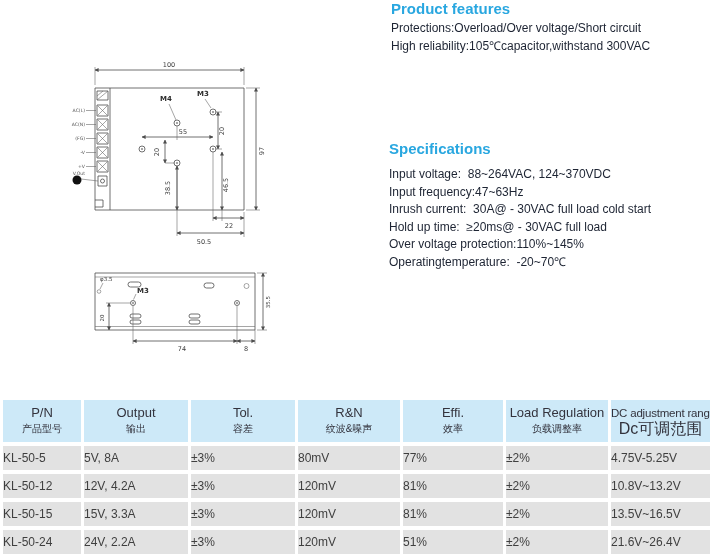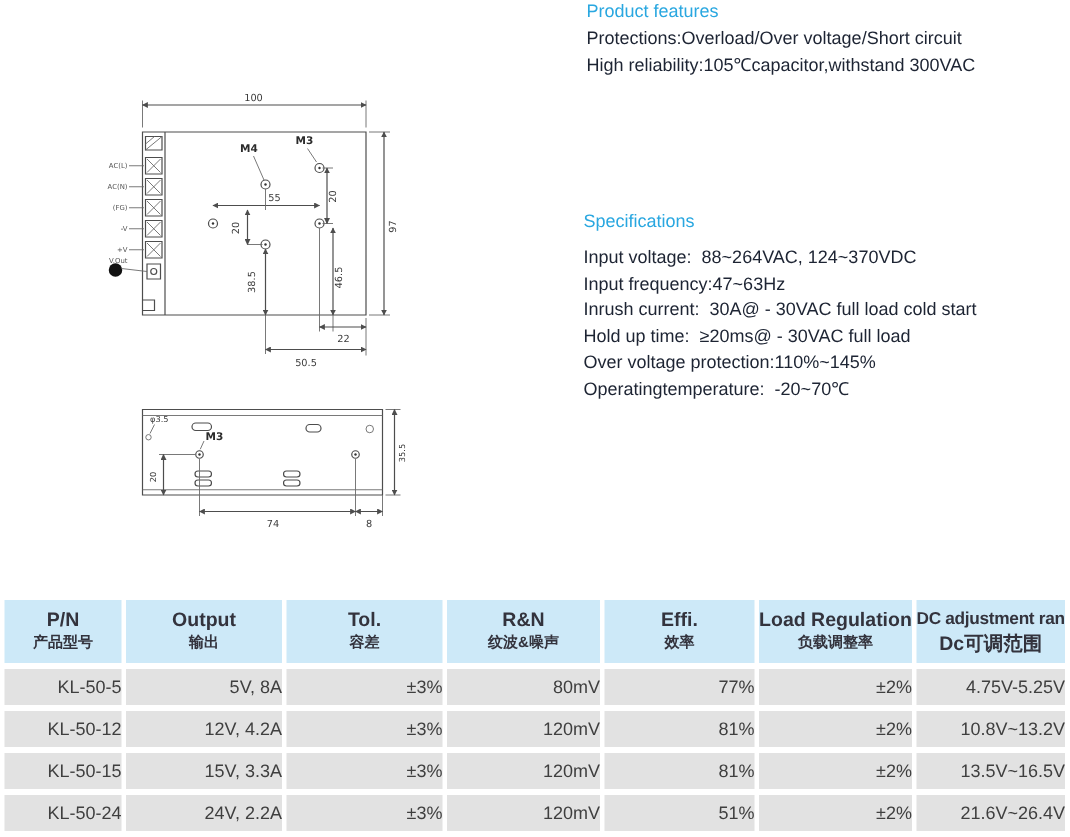--- a/index.html
+++ b/index.html
@@ -3,47 +3,47 @@
 <meta charset="utf-8">
 <style>
   html,body{margin:0;padding:0;background:#ffffff;}
   .page{position:relative;width:713px;height:558px;background:#ffffff;overflow:hidden;
         font-family:"Liberation Sans",sans-serif;}
 
   
   .txt-block{position:absolute;width:322px;}
   .features{left:391px;top:0px;}
   .specs{left:389px;top:140px;}
-  .blk-title{margin:0 0 3px 0;font-size:12px;font-weight:400;color:#29a7e0;}
+  .blk-title{margin:0 0 3px 0;font-size:15px;font-weight:700;color:#29a7e0;}
   .specs .blk-title{margin-bottom:9px;}
   .t-line{margin:0;font-size:12px;line-height:17.6px;color:#1d2433;white-space:pre-wrap;}
   .t-line.indent{padding-left:82px;}
 
   
   .topview{position:absolute;left:52px;top:55px;}
   .sideview{position:absolute;left:85px;top:266px;}
   svg line,svg rect,svg circle,svg path,svg polyline{vector-effect:non-scaling-stroke;}
   .ln{stroke:#4d4d4d;stroke-width:0.8;fill:none;}
   .thin{stroke:#6a6a6a;stroke-width:0.6;fill:none;}
   .dimtxt{font-family:"DejaVu Sans",sans-serif;font-size:6.5px;fill:#3a3a3a;}
   .dimsm{font-family:"DejaVu Sans",sans-serif;font-size:5.5px;fill:#3a3a3a;}
   .term{font-family:"DejaVu Sans",sans-serif;font-size:4.6px;fill:#555;}
   .mlabel{font-family:"DejaVu Sans",sans-serif;font-size:7px;font-weight:bold;fill:#2b2b2b;}
 
   
   .spec-table{position:absolute;left:0;top:396px;width:713px;border-collapse:separate;
               border-spacing:3px 4px;table-layout:fixed;}
-  .spec-table th{background:#cde9f8;height:42px;font-weight:700;color:#33333d;
+  .spec-table th{background:#cde9f8;height:42px;font-weight:400;color:#33333d;
                  text-align:center;vertical-align:middle;padding:0;white-space:nowrap;overflow:hidden;}
   .spec-table td{background:#e2e2e2;height:24px;font-size:12px;color:#3f3f3f;
-                 text-align:right;vertical-align:middle;padding:0;white-space:nowrap;}
+                 text-align:left;vertical-align:middle;padding:0;white-space:nowrap;}
   .h-en{font-size:13px;line-height:16px;}
   .h-zh{font-size:10px;line-height:16px;}
   th.cond .h-en{font-size:11.5px;letter-spacing:-0.2px;}
-  th.cond .h-zh{font-size:13px;}
+  th.cond .h-zh{font-size:16px;}
 </style>
 </head>
 <body>
 
 <div class="page">
 
   <section class="txt-block features">
     <h3 class="blk-title">Product features</h3>
     <p class="t-line">Protections:Overload/Over voltage/Short circuit</p>
     <p class="t-line">High reliability:105℃capacitor,withstand 300VAC</p>

